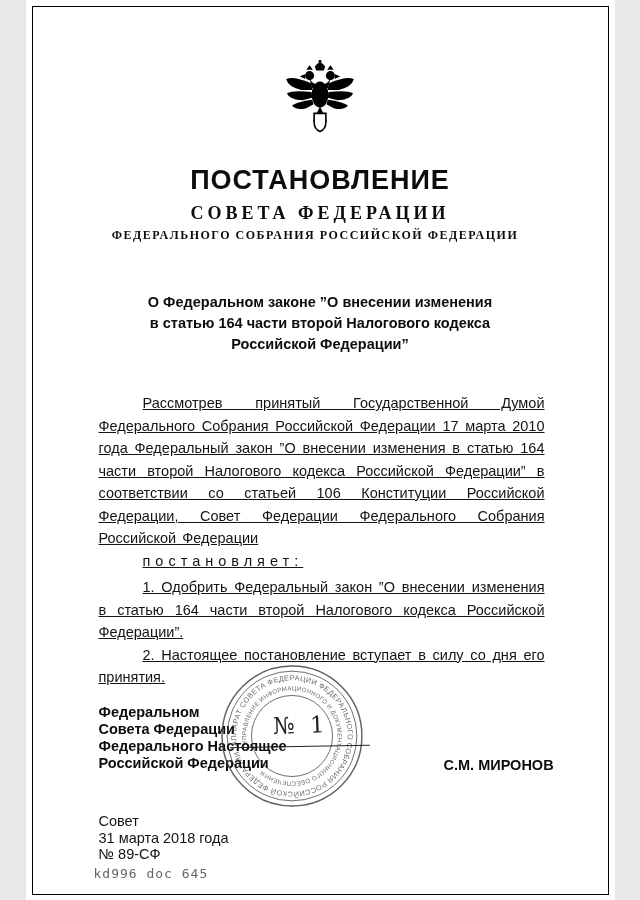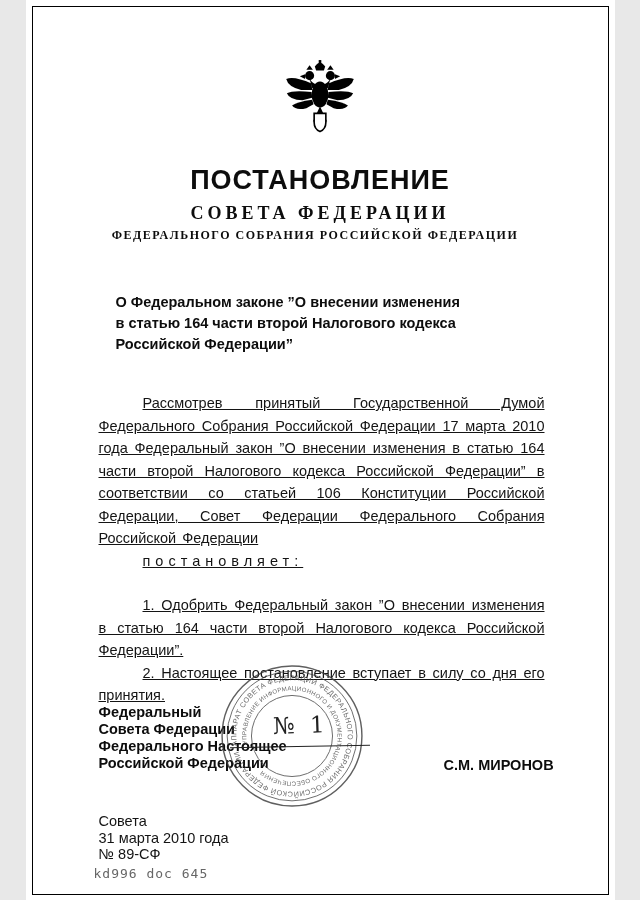--- a/index.html
+++ b/index.html
@@ -16,30 +16,30 @@
   }
   .org1{
     position:absolute;left:0;right:0;top:203px;text-align:center;
     font-family:"Liberation Serif",serif;font-size:18px;font-weight:bold;letter-spacing:4px;color:#0d0d0d;
   }
   .org2{
     position:absolute;left:0;right:10px;top:228px;text-align:center;
     font-family:"Liberation Serif",serif;font-size:12px;font-weight:bold;letter-spacing:1.5px;color:#0d0d0d;
   }
   .subject{
-    position:absolute;left:90px;right:90px;top:292px;text-align:left;
+    position:absolute;left:90px;right:90px;top:292px;text-align:center;
     font-size:14.5px;font-weight:bold;line-height:21px;color:#0d0d0d;
   }
   .content{
     position:absolute;left:73px;right:70px;top:392px;
     font-size:14.5px;line-height:22.5px;color:#141414;text-decoration:underline;
   }
   .content p{margin:0;text-align:justify;text-indent:44px;word-spacing:2px;}
   .resolve{letter-spacing:5px;margin:0;text-align:left;}
-  .content p.item1{margin-top:22px;}
+  .content p.item1{margin-top:4px;}
   .sig{
     position:absolute;left:73px;top:704px;font-size:14.5px;font-weight:bold;
     line-height:16.5px;color:#0d0d0d;
   }
   .sig div{margin-bottom:0.5px;}
   .sig-name{
     position:absolute;left:418px;top:757px;font-size:14.5px;font-weight:bold;color:#0d0d0d;
   }
   .footer-block{
     position:absolute;left:73px;top:813px;font-size:14.5px;line-height:16.5px;color:#141414;
@@ -110,21 +110,21 @@
   </div>
 
   <div class="content">
     <p>Рассмотрев принятый Государственной Думой Федерального Собрания Российской Федерации 17 марта 2010 года Федеральный закон ”О внесении изменения в статью 164 части второй Налогового кодекса Российской Федерации” в соответствии со статьей 106 Конституции Российской Федерации, Совет Федерации Федерального Собрания Российской Федерации</p>
     <p class="resolve">постановляет:</p>
     <p class="item1">1. Одобрить Федеральный закон ”О внесении изменения в статью 164 части второй Налогового кодекса Российской Федерации”.</p>
     <p>2. Настоящее постановление вступает в силу со дня его принятия.</p>
   </div>
 
   <div class="sig">
-    <div>Федеральный</div>
+    <div>Федеральном</div>
     <div>Совета Федерации</div>
     <div>Федерального Настоящее</div>
     <div>Российской Федерации</div>
   </div>
   <div class="sig-name">С.М. МИРОНОВ</div>
 
   <svg class="stamp" viewBox="0 0 150 150">
     <defs>
       <path id="ringOuter" d="M75,75 m-55,0 a55,55 0 1,1 110,0 a55,55 0 1,1 -110,0"></path>
       <path id="ringInner" d="M75,75 m-45,0 a45,45 0 1,1 90,0 a45,45 0 1,1 -90,0"></path>
@@ -140,19 +140,19 @@
       </text>
       <text font-size="6" letter-spacing="0.3" font-family="Liberation Sans, sans-serif">
         <textPath href="#ringInner">УПРАВЛЕНИЕ ИНФОРМАЦИОННОГО И ДОКУМЕНТАЦИОННОГО ОБЕСПЕЧЕНИЯ</textPath>
       </text>
     </g>
   </svg>
   <div class="stamp-number">№ 1</div>
   <div class="stamp-line"></div>
 
   <div class="footer-block">
-    <div>Совета</div>
-    <div>31 марта 2010 года</div>
+    <div>Совет</div>
+    <div>31 марта 2018 года</div>
     <div>№ 89-СФ</div>
   </div>
 
   <div class="page-code">kd996 doc 645</div>
 </div>
 
 </body></html>

